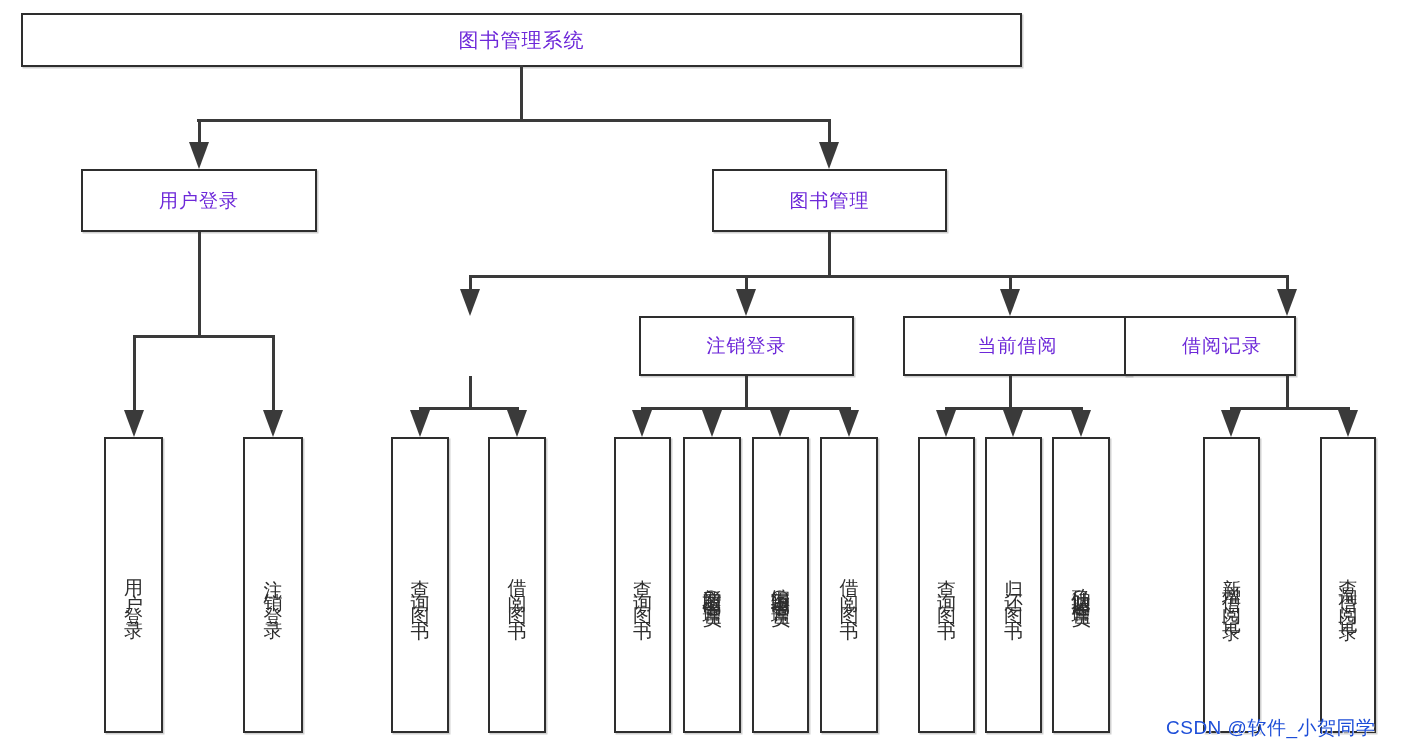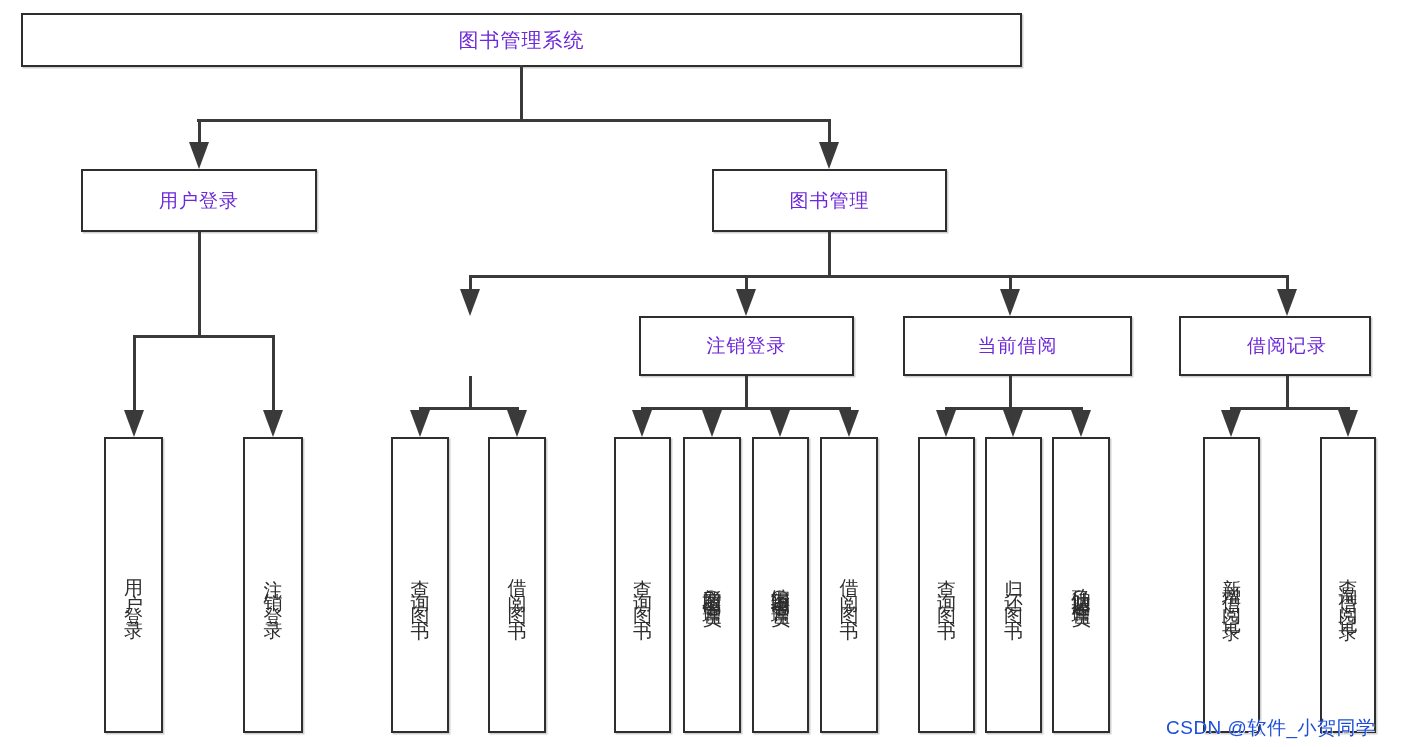--- a/index.html
+++ b/index.html
@@ -78,21 +78,21 @@
   <div class="arrow" style="left:736px;  top:289px;"></div>
   <div class="arrow" style="left:1000px; top:289px;"></div>
   <div class="arrow" style="left:1277px; top:289px;"></div>
 
   <div class="node" style="left:639px; top:316px; width:215px; height:60px;">
     <span>注销登录</span>
   </div>
   <div class="node" style="left:903px; top:316px; width:229px; height:60px;">
     <span>当前借阅</span>
   </div>
-  <div class="node" style="left:1179px; top:316px; width:192px; height:60px;padding-left:24px;">
+  <div class="node" style="left:1124px; top:316px; width:172px; height:60px;padding-left:24px;">
     <span>借阅记录</span>
   </div>
 
   <div class="vline" style="left:469px; top:376px; height:34px;"></div>
   <div class="hline" style="left:419px; top:407px; width:99px;"></div>
   <div class="vline" style="left:419px; top:407px; height:8px;"></div>
   <div class="vline" style="left:516px; top:407px; height:8px;"></div>
   <div class="arrow" style="left:410px; top:410px;"></div>
   <div class="arrow" style="left:507px; top:410px;"></div>
 

